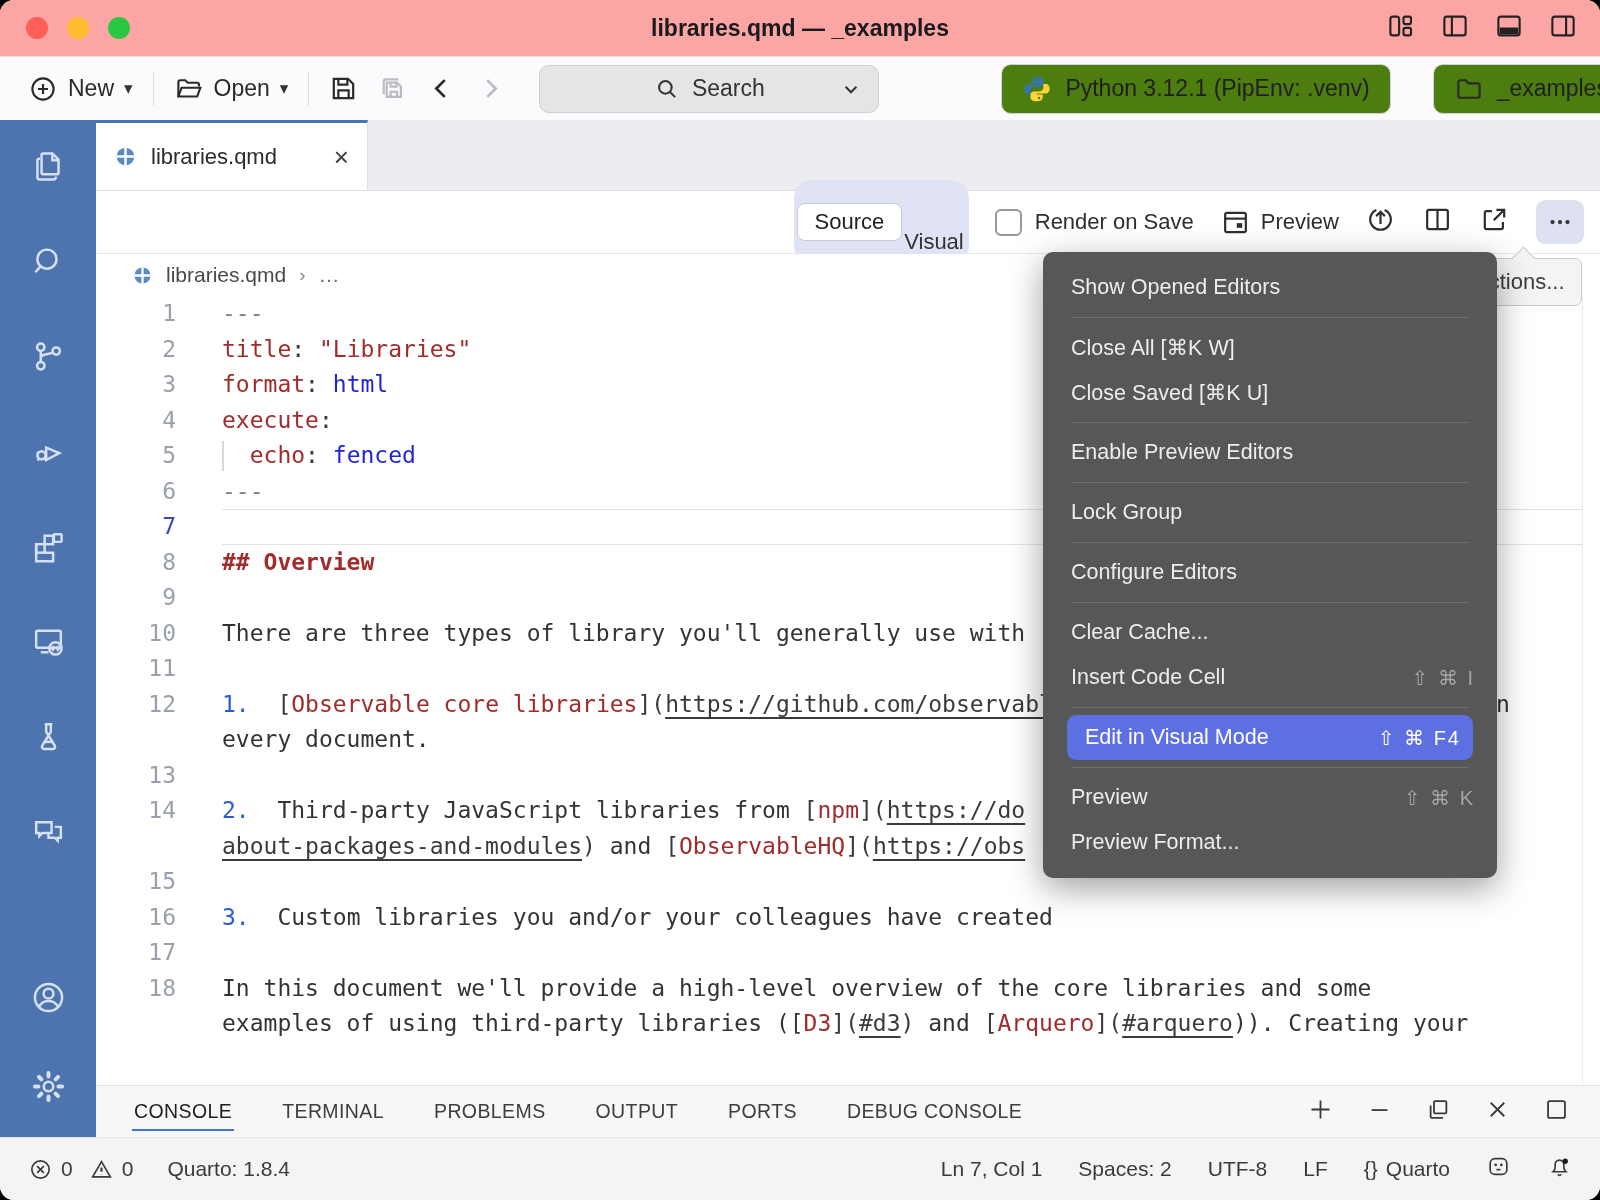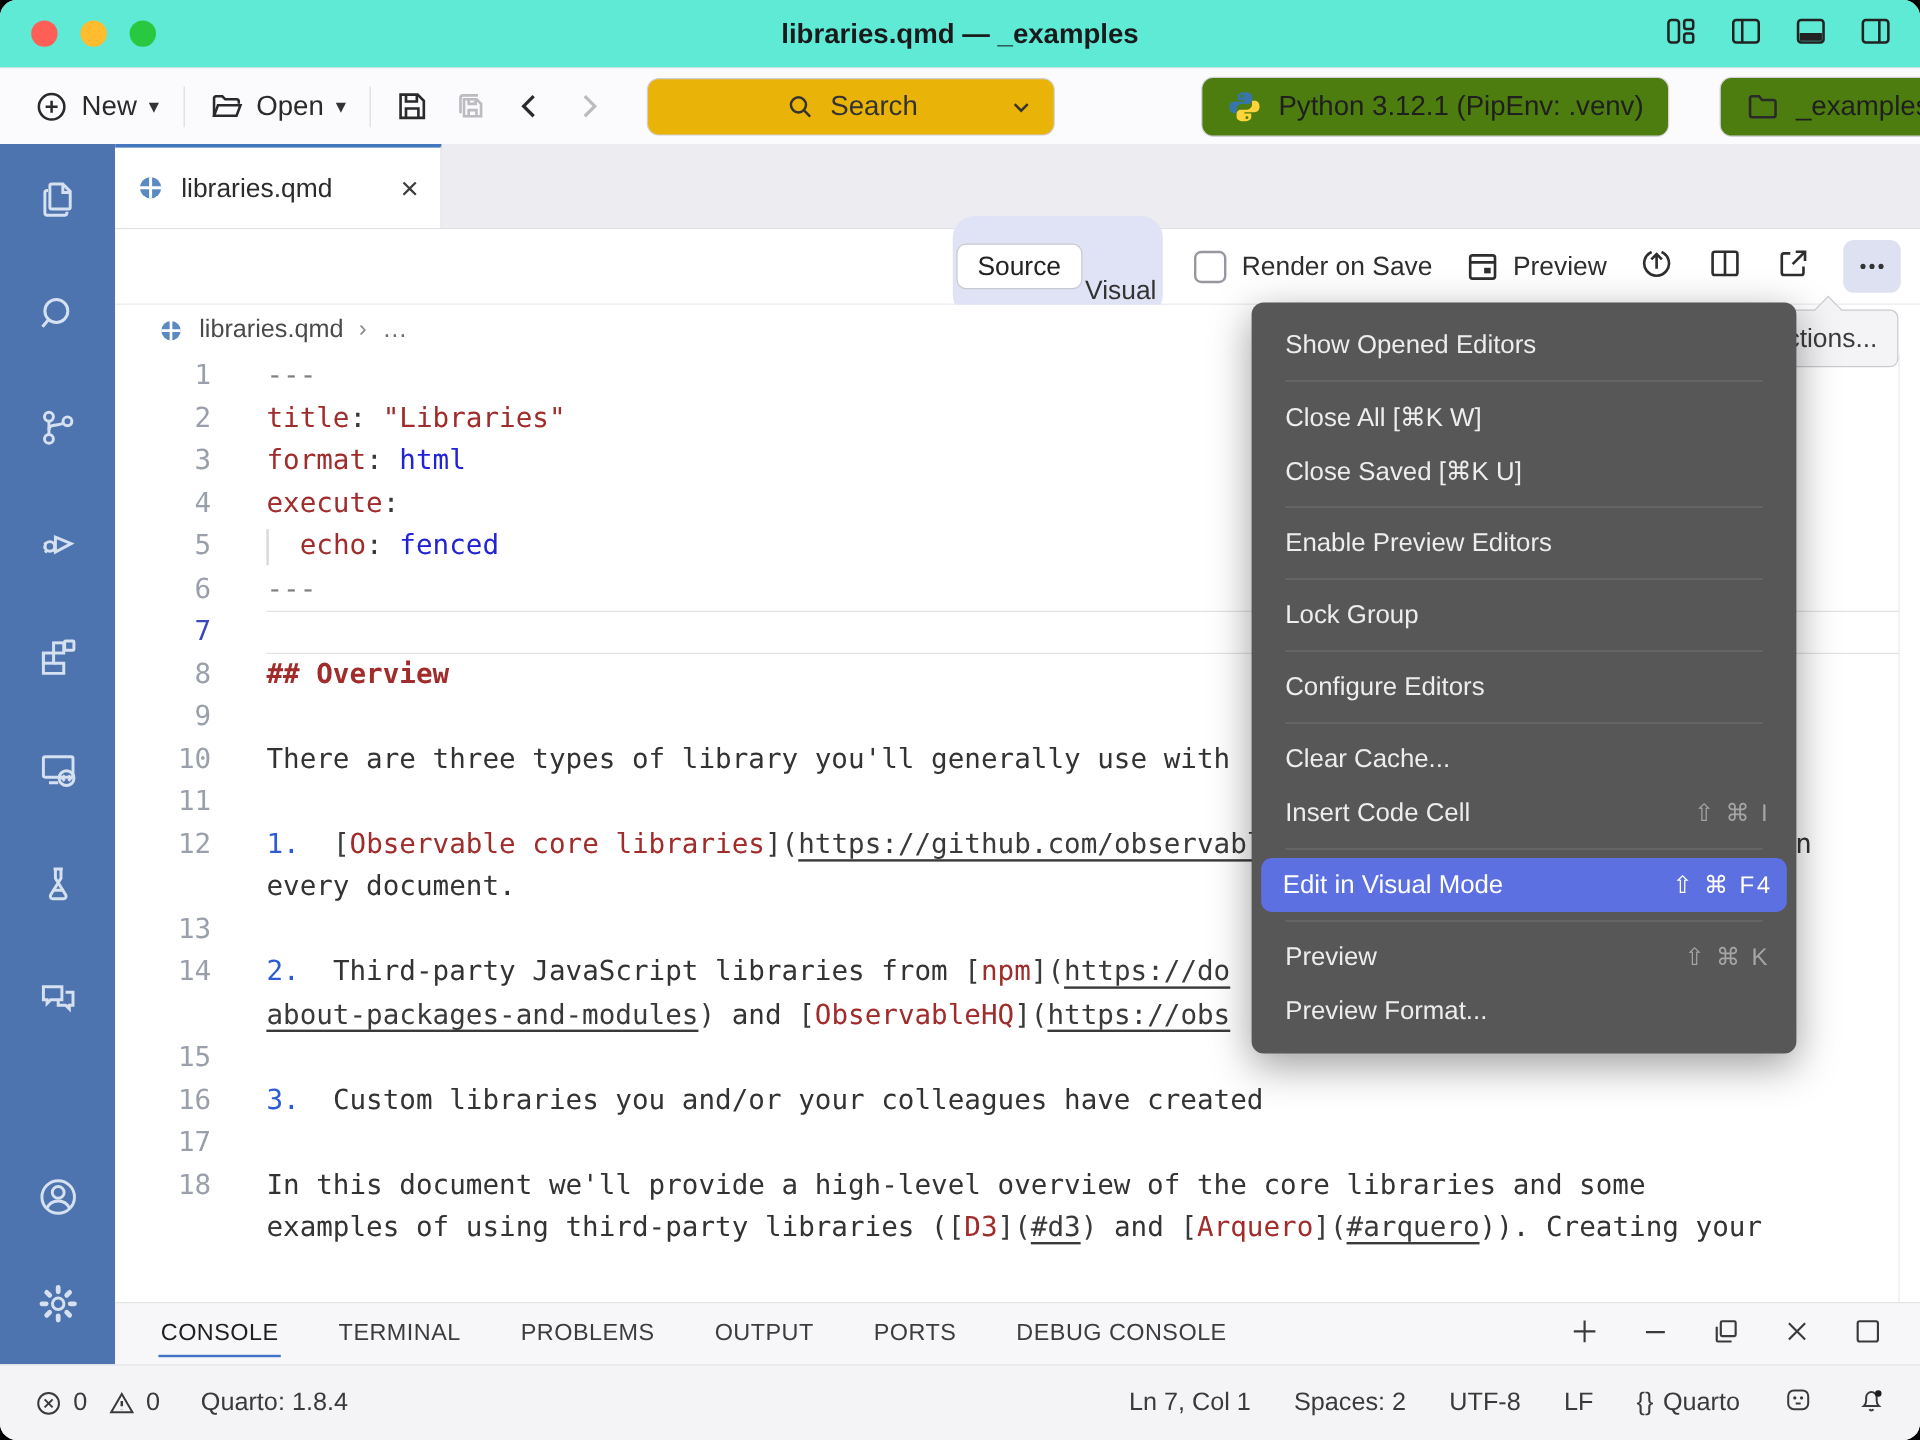--- a/index.html
+++ b/index.html
@@ -1,36 +1,36 @@
 <!DOCTYPE html>
 <html><head>
 <meta charset="utf-8">
 <style>
   html,body{margin:0;padding:0;background:#000;}
   body{font-family:"Liberation Sans",sans-serif;-webkit-font-smoothing:antialiased;}
   .window{position:relative;width:1600px;height:1200px;background:#fff;border-radius:14px;overflow:hidden;}
 
   
-  .titlebar{position:absolute;top:0;left:0;right:0;height:56px;background:#5eead4;border-bottom:1px solid #e3e3e6;display:flex;align-items:center;}
+  .titlebar{position:absolute;top:0;left:0;right:0;height:56px;background:#fca5a5;border-bottom:1px solid #e3e3e6;display:flex;align-items:center;}
   .lights{position:absolute;left:26px;top:0;height:56px;display:flex;align-items:center;gap:19px;}
   .light{width:22px;height:22px;border-radius:50%;}
   .title{flex:1;text-align:center;font-size:23px;font-weight:700;color:#1a1a1c;}
   .winicons{position:absolute;right:22px;top:0;height:56px;display:flex;align-items:center;gap:24px;}
   .winicons svg{width:30px;height:30px;stroke:#222;stroke-width:1.7;fill:none;}
 
   
   .toolbar{position:absolute;top:57px;left:0;right:0;height:63px;background:#fbfbfd;border-bottom:1px solid #dcdcdf;display:flex;align-items:center;padding:0 0 0 18px;overflow:hidden;}
   .tbtn{display:flex;align-items:center;gap:10px;font-size:23px;color:#2a2a2a;padding:6px 10px;white-space:nowrap;justify-content:center;}
   .tbtn svg{width:30px;height:30px;stroke:#2a2a2a;stroke-width:1.7;fill:none;}
   .caret{font-size:17px;color:#333;}
   .vdiv{width:1px;height:34px;background:#dcdcdf;margin:0 10px;flex:0 0 1px;}
   .icbtn{padding:6px 9px;display:flex;align-items:center;}
   .icbtn svg{width:31px;height:31px;stroke:#2a2a2a;stroke-width:1.7;fill:none;}
   .icbtn.dis svg{stroke:#bcbcc0;}
-  .searchbox{width:338px;height:46px;margin-left:24px;border:1.5px solid #cfcfd4;border-radius:10px;background:#eab308;display:flex;align-items:center;justify-content:center;gap:12px;position:relative;flex:0 0 auto;font-size:23px;color:#333;}
+  .searchbox{width:338px;height:46px;margin-left:24px;border:1.5px solid #cfcfd4;border-radius:10px;background:#e5e5e5;display:flex;align-items:center;justify-content:center;gap:12px;position:relative;flex:0 0 auto;font-size:23px;color:#333;}
   .searchbox svg{width:26px;height:26px;stroke:#333;stroke-width:1.9;fill:none;}
   .searchbox .dd{position:absolute;right:14px;}
   .pill{height:48px;border:1.5px solid #d2d2d7;border-radius:10px;background:#4d7c0f;display:flex;align-items:center;gap:13px;padding:0 20px;font-size:23px;color:#1f1f1f;flex:0 0 auto;white-space:nowrap;}
   .pill.interp{margin-left:122px;}
   .pill.project{margin-left:42px;min-width:210px;}
   .pill svg{width:30px;height:30px;}
 
   
   .activitybar{position:absolute;left:0;top:120px;width:96px;bottom:63px;background:#4d74ae;display:flex;flex-direction:column;align-items:center;padding:28px 0 32px;gap:58px;}
   .ab-ic svg{width:37px;height:37px;stroke:#d5e0f0;stroke-width:1.6;fill:none;display:block;}
@@ -91,21 +91,21 @@
   .statusbar{position:absolute;left:0;right:0;top:1137px;height:63px;background:#f4f4f6;border-top:1px solid #e3e3e6;display:flex;align-items:center;font-size:21px;color:#3a3a3a;padding:0 28px;gap:14px;box-sizing:border-box;}
   .stitem{display:flex;align-items:center;gap:8px;white-space:nowrap;}
   .statusbar svg{width:25px;height:25px;stroke:#3a3a3a;stroke-width:1.6;fill:none;}
   .sright{margin-left:auto;display:flex;align-items:center;gap:36px;}
   .squarto{margin-left:20px;}
 
   
   .ctxmenu{position:absolute;left:1043px;top:252px;width:454px;background:#575757;border-radius:10px;padding:13px 0;box-shadow:0 10px 34px rgba(0,0,0,.38);z-index:100;font-size:21.5px;}
   .mi{height:45px;display:flex;align-items:center;padding:0 22px 0 28px;color:#ededed;}
   .mi .sc{margin-left:auto;color:#a5a5a5;font-size:20px;letter-spacing:2px;}
-  .mi.hl{background:#5c70e2;border-radius:9px;margin:0 8px;padding:0 12px 0 18px;color:#fff;}
+  .mi.hl{background:#5c70e2;border-radius:9px;margin:0 24px;padding:0 12px 0 18px;color:#fff;}
   .mi.hl .sc{color:#fff;}
   .msep{height:1px;background:#6e6e6e;margin:7px 28px;}
 
   
   .tooltip{position:absolute;left:1402px;top:258px;height:46px;background:#f4f4f7;border:1px solid #c9c9ce;border-radius:7px;display:flex;align-items:center;padding:0 16px;font-size:22px;color:#3c3c3c;z-index:50;white-space:nowrap;}
   .tooltip .notch{position:absolute;top:-9px;left:112px;width:16px;height:16px;background:#f4f4f7;border-left:1px solid #c9c9ce;border-top:1px solid #c9c9ce;transform:rotate(45deg);}
 </style>
 </head>
 <body>
 

